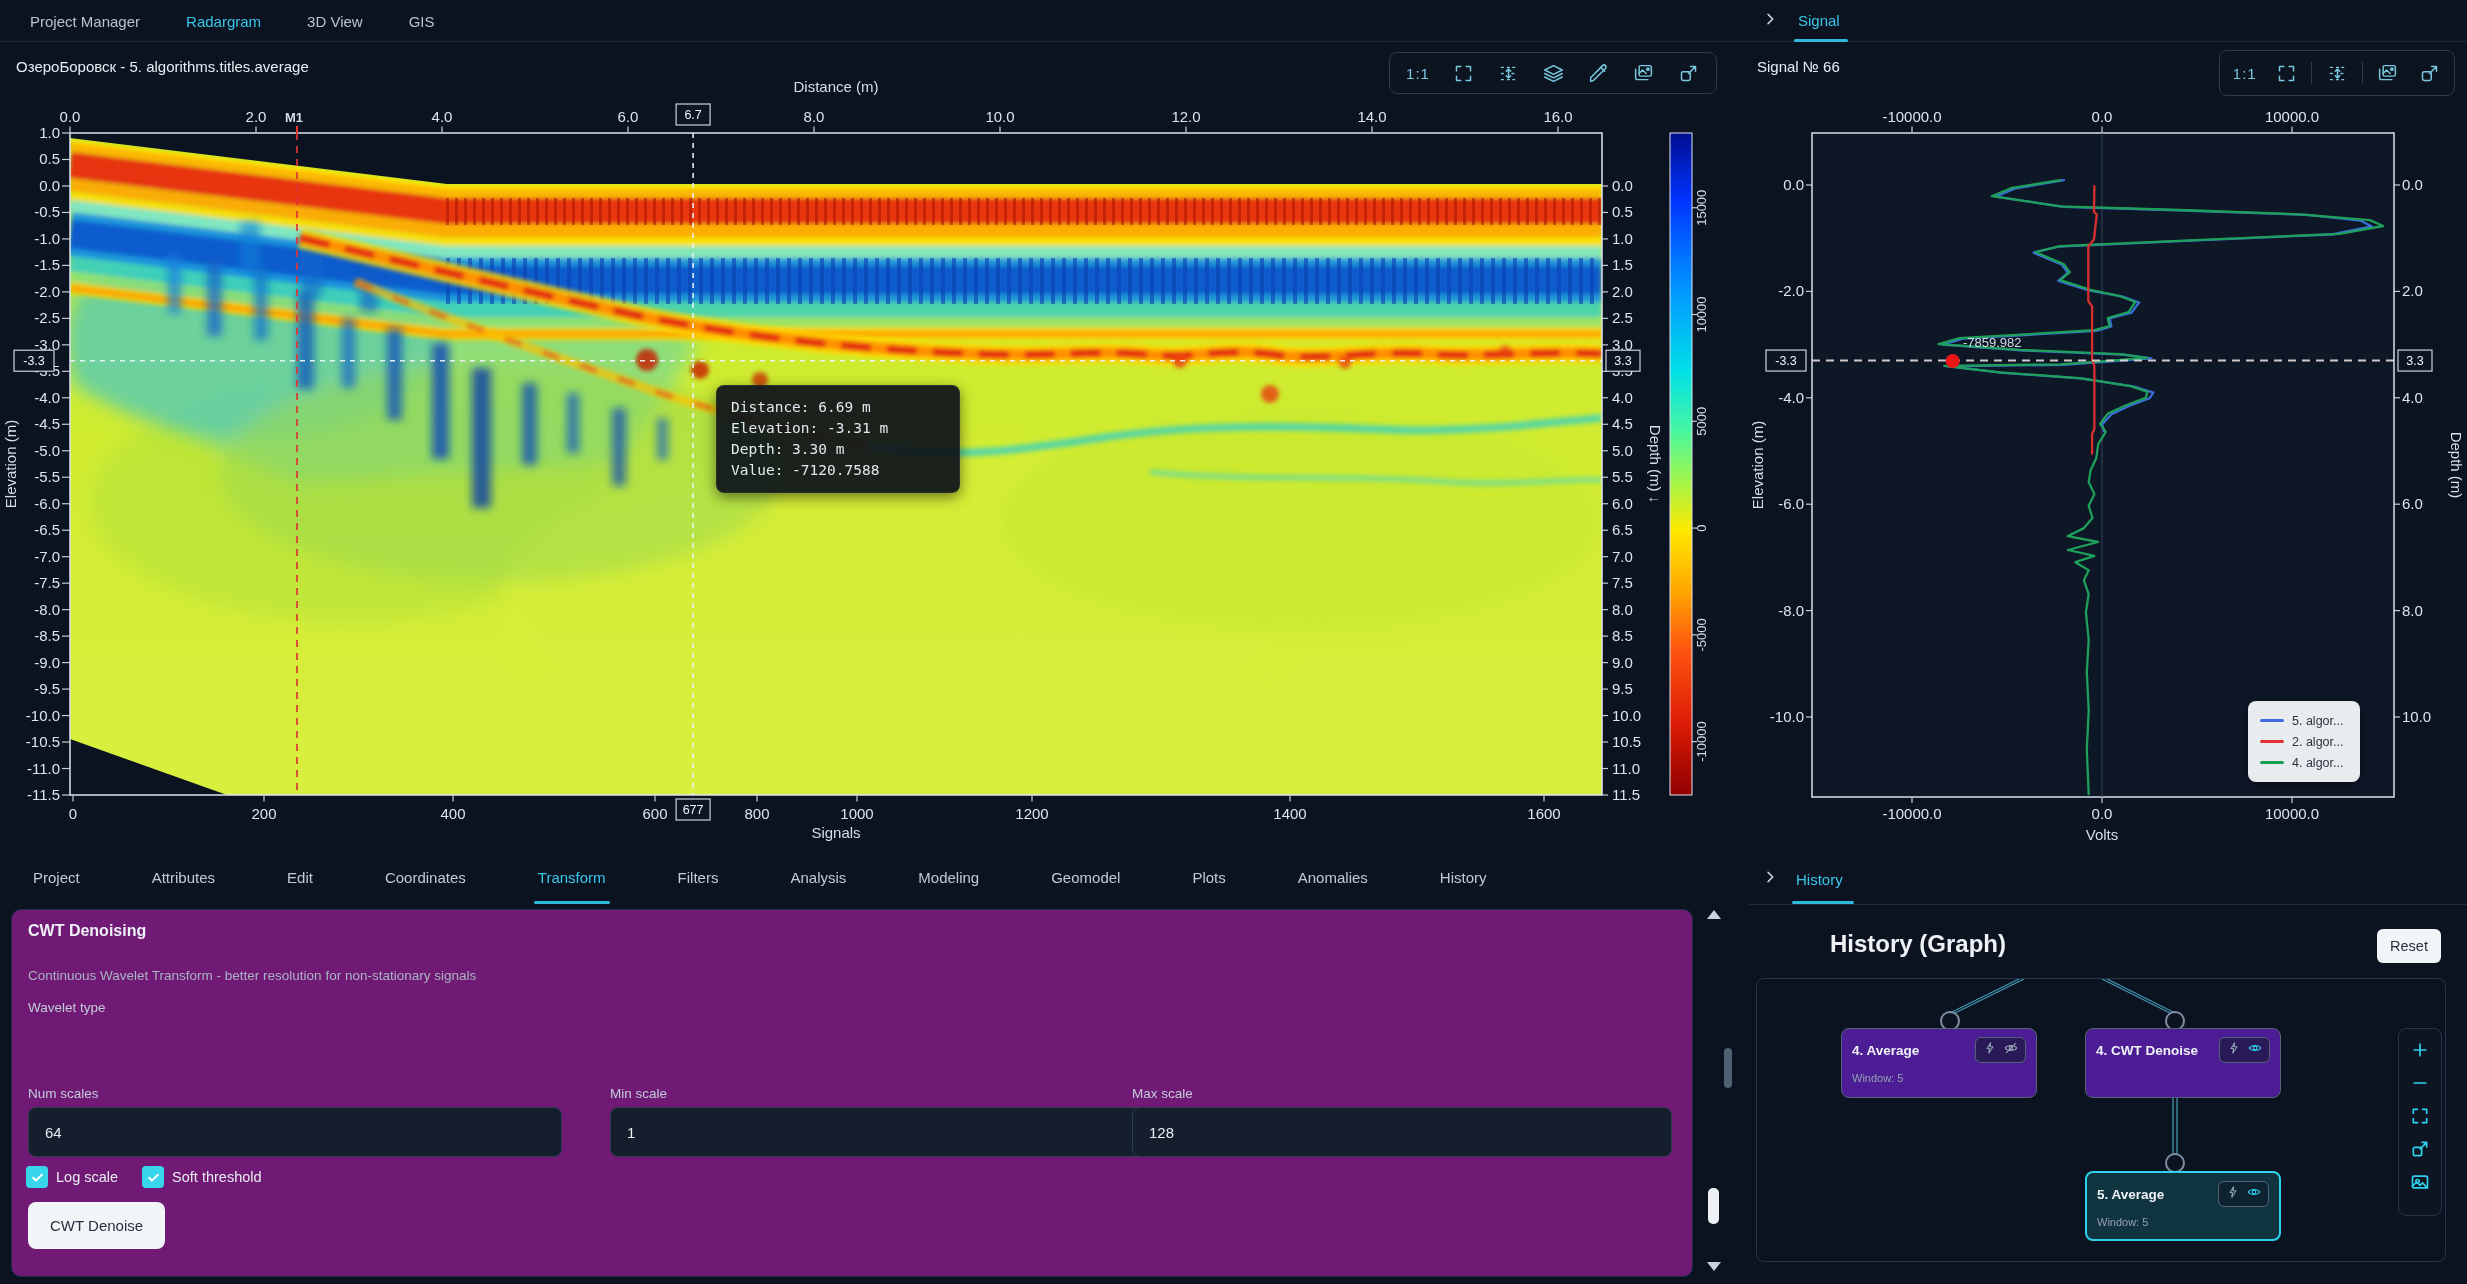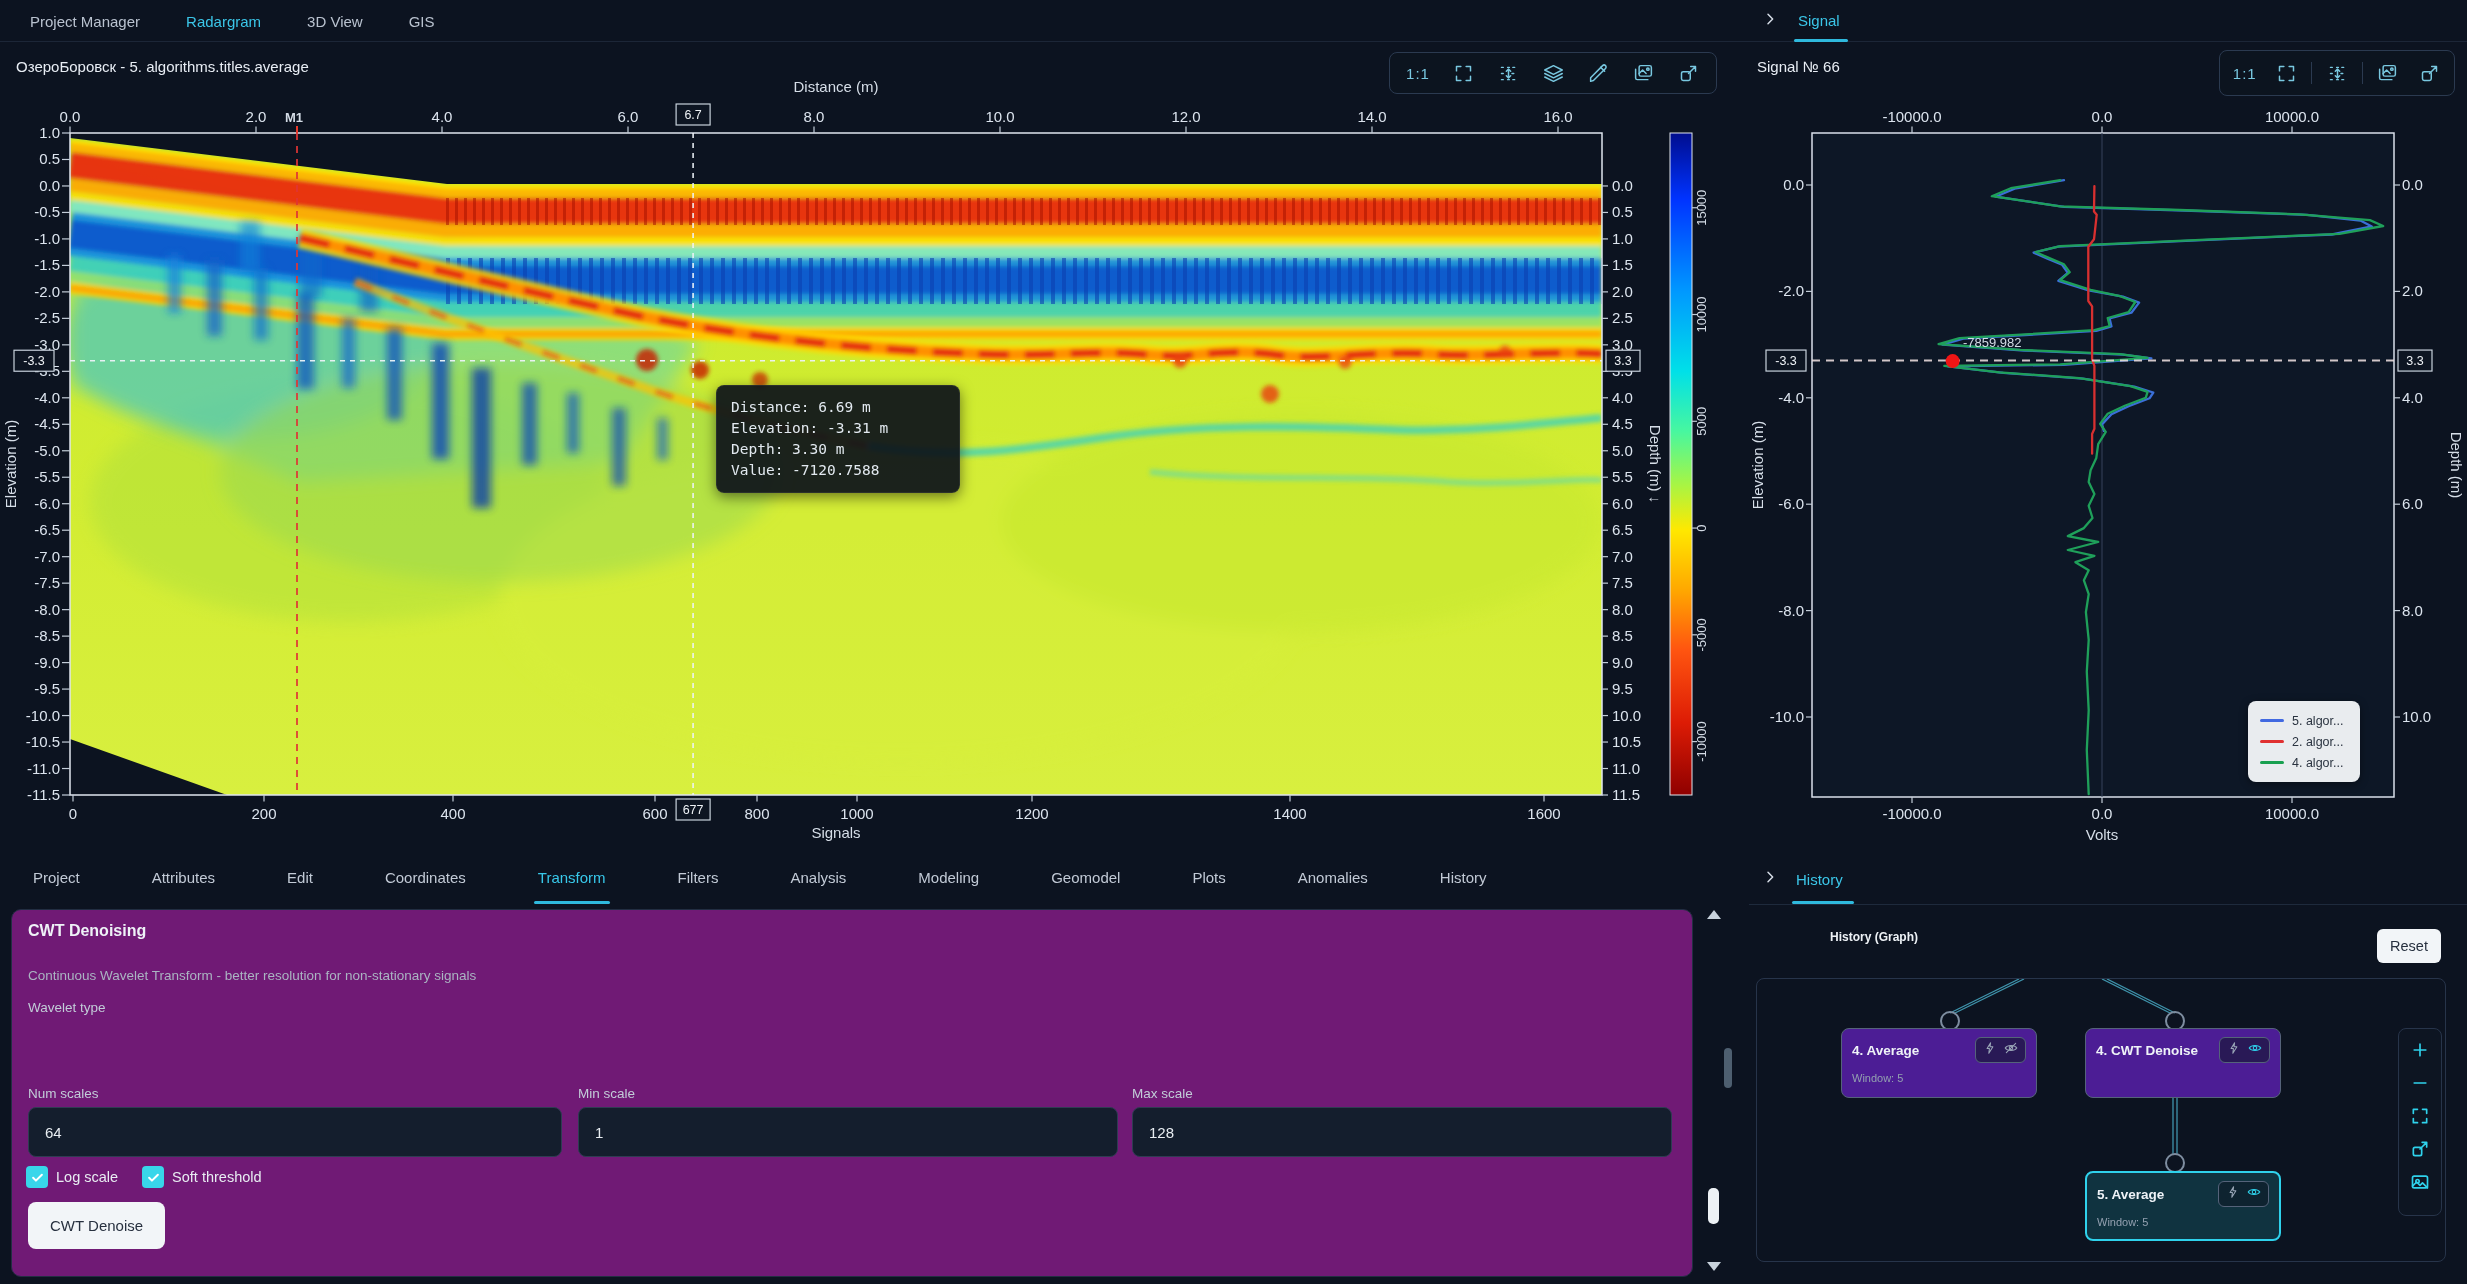--- a/index.html
+++ b/index.html
@@ -67,21 +67,21 @@
   .cbx svg { width:15px; height:15px; }
   .cbx-lab { font-size:14.5px; color:#e8edf2; }
   #cwt-btn { position:absolute; left:16px; top:292px; height:47px; padding:0 22px; background:#f2f5f8; color:#27303f; border:none; border-radius:8px; font-size:15px; font-family:"Liberation Sans",sans-serif; cursor:pointer; }
 
   
   .scroll-tri { position:absolute; width:0; height:0; z-index:12; }
   #thumb-white { position:absolute; left:1708px; top:1188px; width:11px; height:36px; background:#edf1f5; border-radius:5px; z-index:12; }
   #thumb-gray { position:absolute; left:1724px; top:1048px; width:8px; height:40px; background:#4e5f70; border-radius:4px; z-index:50; }
 
   
-  #hist-heading { position:absolute; left:1830px; top:930px; font-size:12px; font-weight:bold; color:#eef2f6; }
+  #hist-heading { position:absolute; left:1830px; top:930px; font-size:24px; font-weight:bold; color:#eef2f6; }
   #reset-btn { position:absolute; left:2377px; top:929px; width:64px; height:34px; background:#f2f5f8; color:#27303f; border:none; border-radius:6px; font-size:14.5px; font-family:"Liberation Sans",sans-serif; cursor:pointer; }
   #graph-box { position:absolute; left:1756px; top:978px; width:690px; height:284px; border:1px solid #27344a; border-radius:8px; }
   #graph-edges { position:absolute; left:0; top:0; }
   .hnode { position:absolute; width:196px; height:70px; background:#4c1d95; border:1.5px solid #55637a; border-radius:8px; padding:8px 10px; cursor:pointer; }
   .hnode.active { background:#103340; border:2px solid #2fd2ec; }
   .hnode.n1 { left:84px; top:49px; } .hnode.n2 { left:328px; top:49px; } .hnode.n3 { left:328px; top:192px; }
   .hnode-head { display:flex; justify-content:space-between; align-items:center; }
   .hnode-title { font-size:13.5px; font-weight:bold; color:#eef2f7; }
   .hnode-chip { display:flex; gap:7px; align-items:center; border:1px solid #55637a; border-radius:6px; padding:3px 7px; background:rgba(13,21,34,.55); }
   .hnode-chip svg { width:14px; height:14px; fill:none; stroke-width:1.8; stroke-linecap:round; stroke-linejoin:round; }
@@ -565,21 +565,21 @@
       <div class="tab">Plots</div>
       <div class="tab">Anomalies</div>
       <div class="tab">History</div>
     </div>
   <div id="form-box">
     <div id="form-title">CWT Denoising</div>
     <div id="form-desc">Continuous Wavelet Transform - better resolution for non-stationary signals</div>
     <div id="wavelet-label">Wavelet type</div>
     <div id="fields-row">
         <div class="fld" style="left: 0px; width: 534px;"><div class="fld-label">Num scales</div><input value="64" style=""></div>
-        <div class="fld" style="left: 550px; width: 540px;"><div class="fld-label">Min scale</div><input value="1" style=""></div>
+        <div class="fld" style="left: 582px; width: 540px;"><div class="fld-label">Min scale</div><input value="1" style=""></div>
         <div class="fld" style="left: 1104px; width: 540px;"><div class="fld-label">Max scale</div><input value="128" style=""></div>
       </div>
     <div id="cbx-row">
         <div class="cbx-item">
           <span class="cbx">
             <svg viewBox="0 0 24 24">
               <path d="M5 12.5 l4.5 4.5 L19 7.5" fill="none" stroke="#fff" stroke-width="3.2" stroke-linecap="round" stroke-linejoin="round"></path>
             </svg>
           </span>
           <span class="cbx-lab">Log scale</span>

